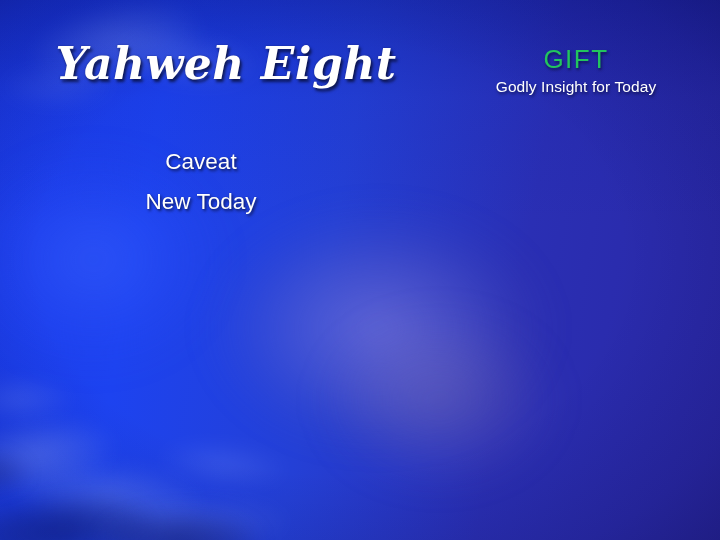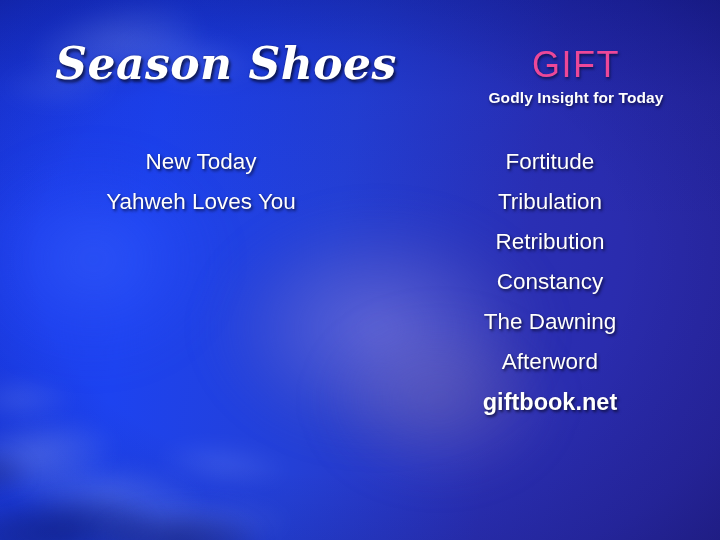--- a/index.html
+++ b/index.html
@@ -144,32 +144,32 @@
   }
 
   .gift-block {
     position: absolute;
     left: 432px;
     top: 46px;
     width: 288px;
     text-align: center;
   }
   .gift-title {
-    color: #ec4899;
-    font-size: 36px;
+    color: #22c55e;
+    font-size: 26px;
     font-weight: 300;
     letter-spacing: 1.5px;
     line-height: 1.05;
     text-shadow: 1px 2px 3px rgba(0,0,12,0.55);
   }
   .gift-sub {
     margin-top: 5px;
     color: #ffffff;
     font-size: 15.5px;
-    font-weight: 700;
+    font-weight: 400;
     letter-spacing: 0.1px;
     text-shadow: 1px 2px 3px rgba(0,0,12,0.55);
   }
 
   .col {
     position: absolute;
     top: 142px;
     text-align: center;
   }
   .col-left  { left: 10px;  width: 382px; }
@@ -208,36 +208,27 @@
   <div class="wisp w-bl5"></div>
 
   <div class="dark-cloud dc1"></div>
   <div class="dark-cloud dc2"></div>
   <div class="dark-cloud dc3"></div>
 
   <div class="vignette"></div>
 
   <div class="content">
 
-    <div class="season-title">Season Shoes</div>
+    <div class="season-title">Yahweh Eight</div>
 
     <div class="gift-block">
       <div class="gift-title">GIFT</div>
       <div class="gift-sub">Godly Insight for Today</div>
     </div>
 
     <div class="col col-left">
+      <div class="entry">Caveat</div>
       <div class="entry">New Today</div>
-      <div class="entry">Yahweh Loves You</div>
     </div>
 
-    <div class="col col-right">
-      <div class="entry">Fortitude</div>
-      <div class="entry">Tribulation</div>
-      <div class="entry">Retribution</div>
-      <div class="entry">Constancy</div>
-      <div class="entry">The Dawning</div>
-      <div class="entry">Afterword</div>
-      <div class="entry strong">giftbook.net</div>
-    </div>
 
   </div>
 </div>
 
 </body></html>

